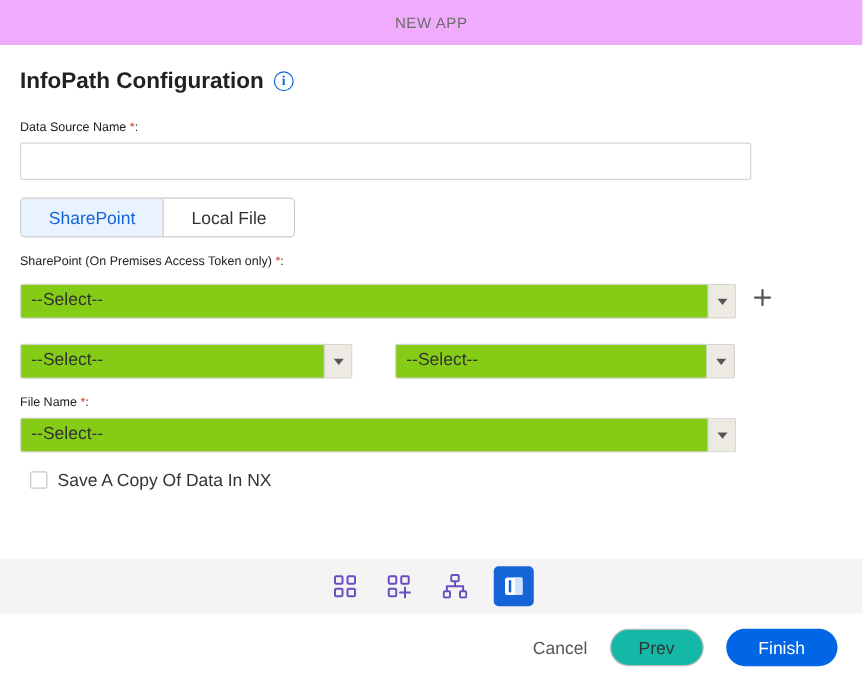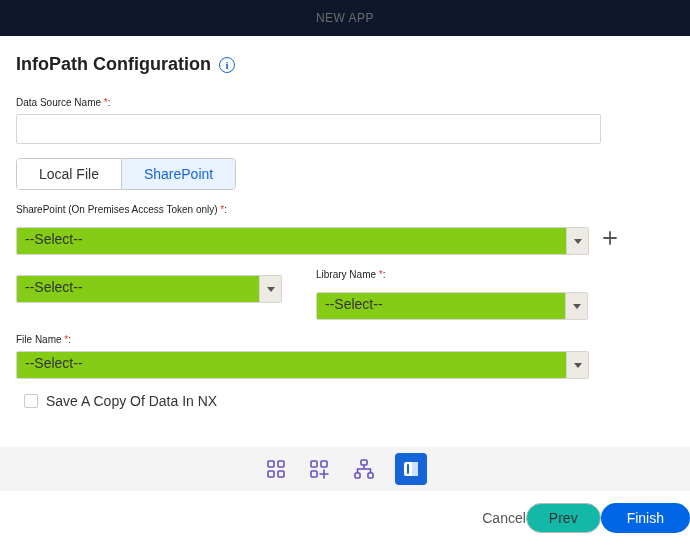--- a/index.html
+++ b/index.html
@@ -6,21 +6,21 @@
   body {
     font-family: -apple-system, BlinkMacSystemFont, "Segoe UI", Arial, sans-serif;
     font-size: 14px;
     color: #333;
     width: 690px;
     height: 545px;
     background: #fff;
     position: relative;
   }
   .header {
-    background: #0f172a;
+    background: #f0abfc;
     height: 36px;
     display: flex;
     align-items: center;
     justify-content: center;
     color: #6b6b6b;
     font-size: 12px;
     letter-spacing: 0.5px;
   }
   .content {
     padding: 18px 16px 0 16px;
@@ -177,20 +177,22 @@
     background: #1565d8;
     border-radius: 4px;
     color: #fff;
     width: 32px; height: 32px;
   }
   .button-row {
     height: 54px;
     display: flex;
     align-items: center;
     justify-content: flex-end;
+    gap: 18px;
+    padding-right: 20px;
   }
   .btn-link {
     color: #555;
     font-size: 14px;
     cursor: pointer;
   }
   .btn {
     height: 30px;
     padding: 0 22px;
     border-radius: 16px;
@@ -225,22 +227,22 @@
     <span>InfoPath Configuration</span>
     <span class="info-icon">i</span>
   </div>
 
   <div class="field-label">
     <span>Data Source Name </span><span class="req">*</span><span>:</span>
   </div>
   <input type="text" class="text-input" value="" style="">
 
   <div class="tabs">
+    <div class="tab active">SharePoint</div>
     <div class="tab">Local File</div>
-    <div class="tab active">SharePoint</div>
   </div>
 
   <div class="section sp-row">
     <div class="field-label">
       <span>SharePoint (On Premises Access Token only) </span><span class="req">*</span><span>:</span>
     </div>
     <div class="sp-row-outer">
       <div class="select-wrap">
         <div class="select">--Select--</div>
         <div class="select-btn">
@@ -258,23 +260,20 @@
   <div class="row2">
     <div class="col col1">
       <div class="select-wrap">
         <div class="select">--Select--</div>
         <div class="select-btn">
             <span class="caret-down"></span>
           </div>
       </div>
     </div>
     <div class="col col2">
-      <div class="field-label">
-        <span>Library Name </span><span class="req">*</span><span>:</span>
-      </div>
       <div class="select-wrap">
         <div class="select">--Select--</div>
         <div class="select-btn">
             <span class="caret-down"></span>
           </div>
       </div>
     </div>
   </div>
 
   <div class="filename-row">

